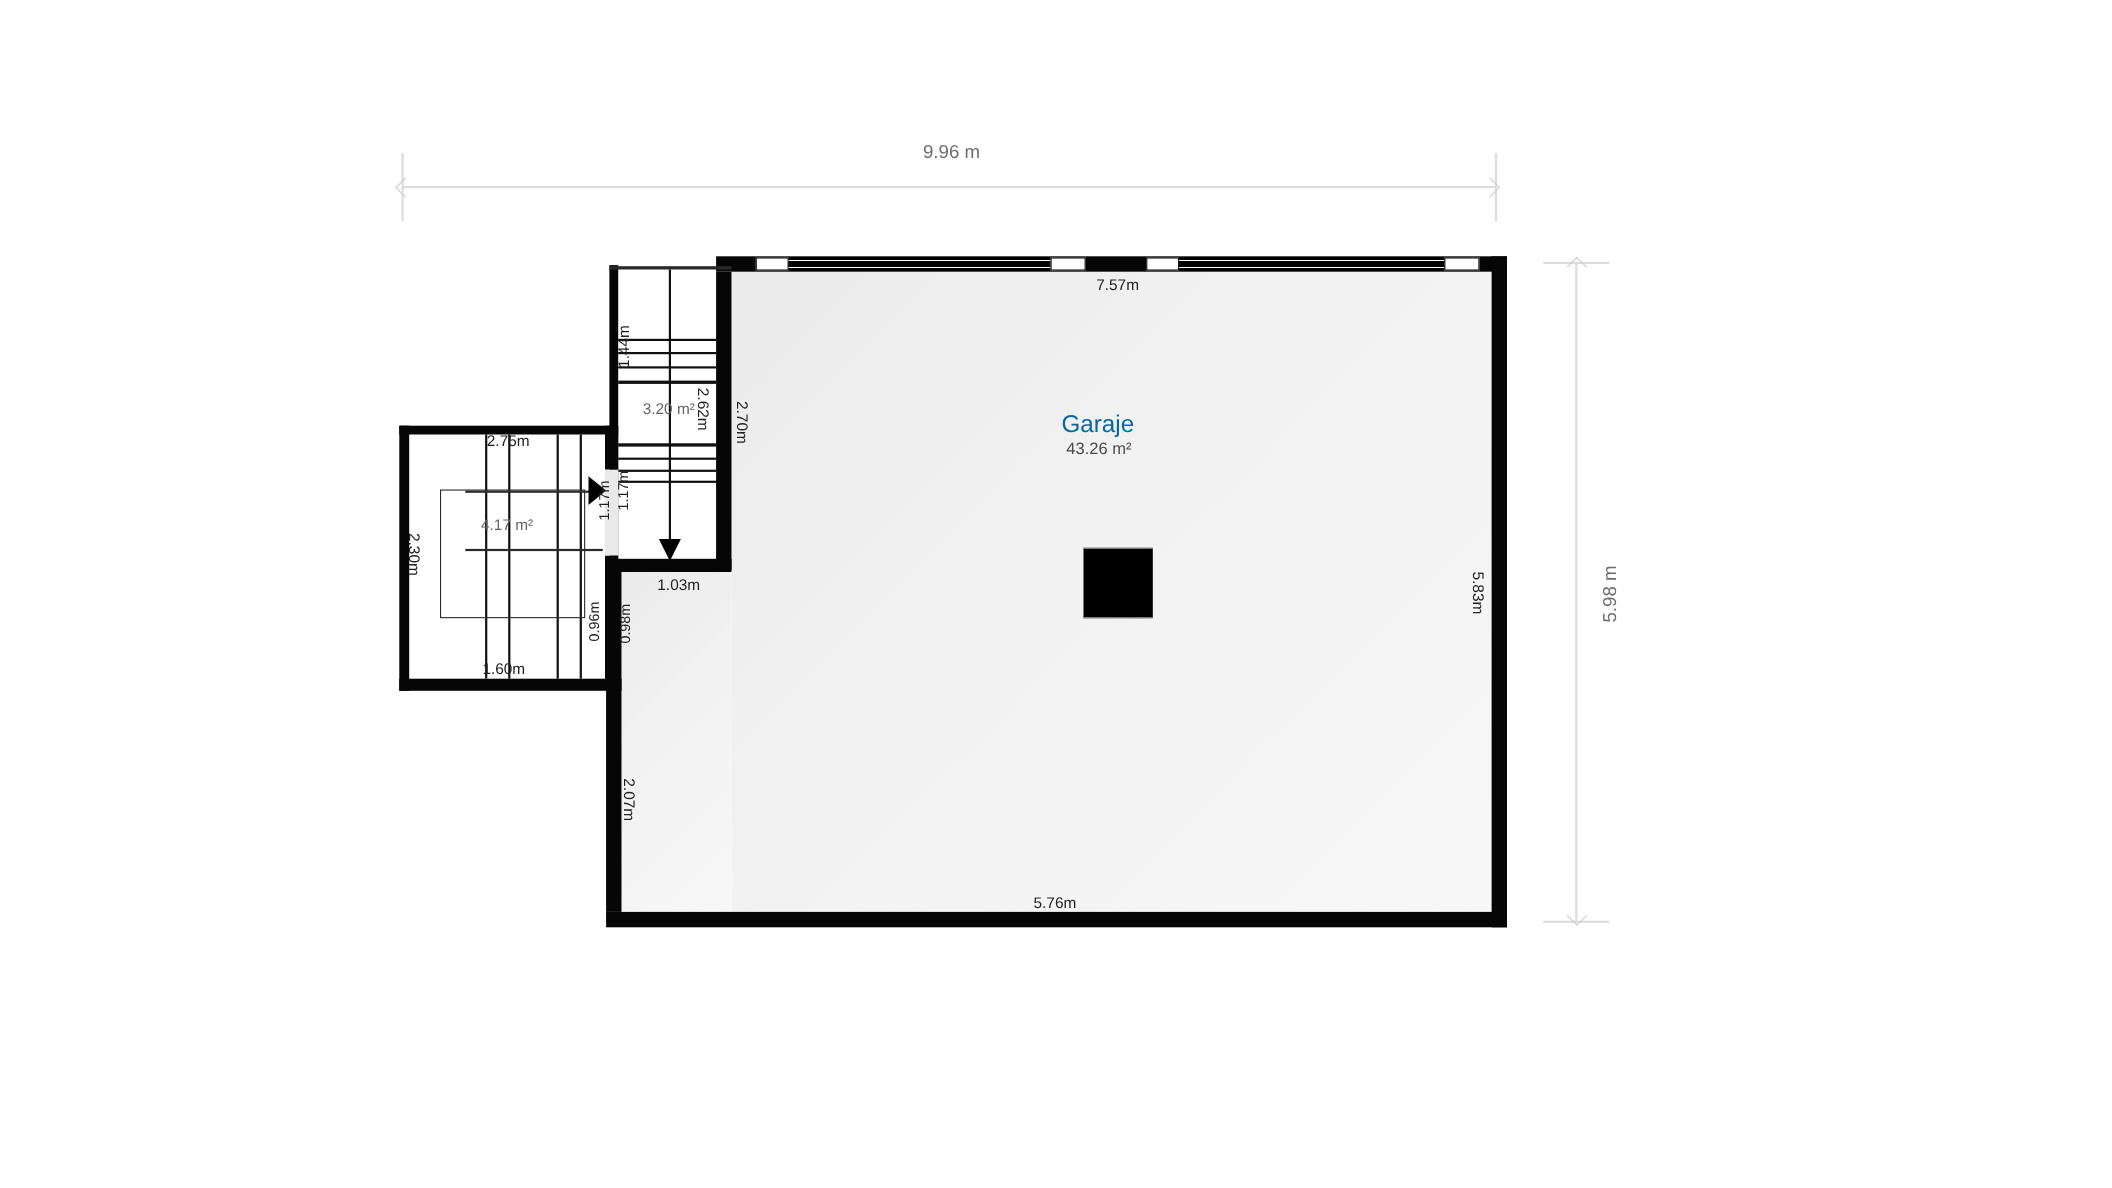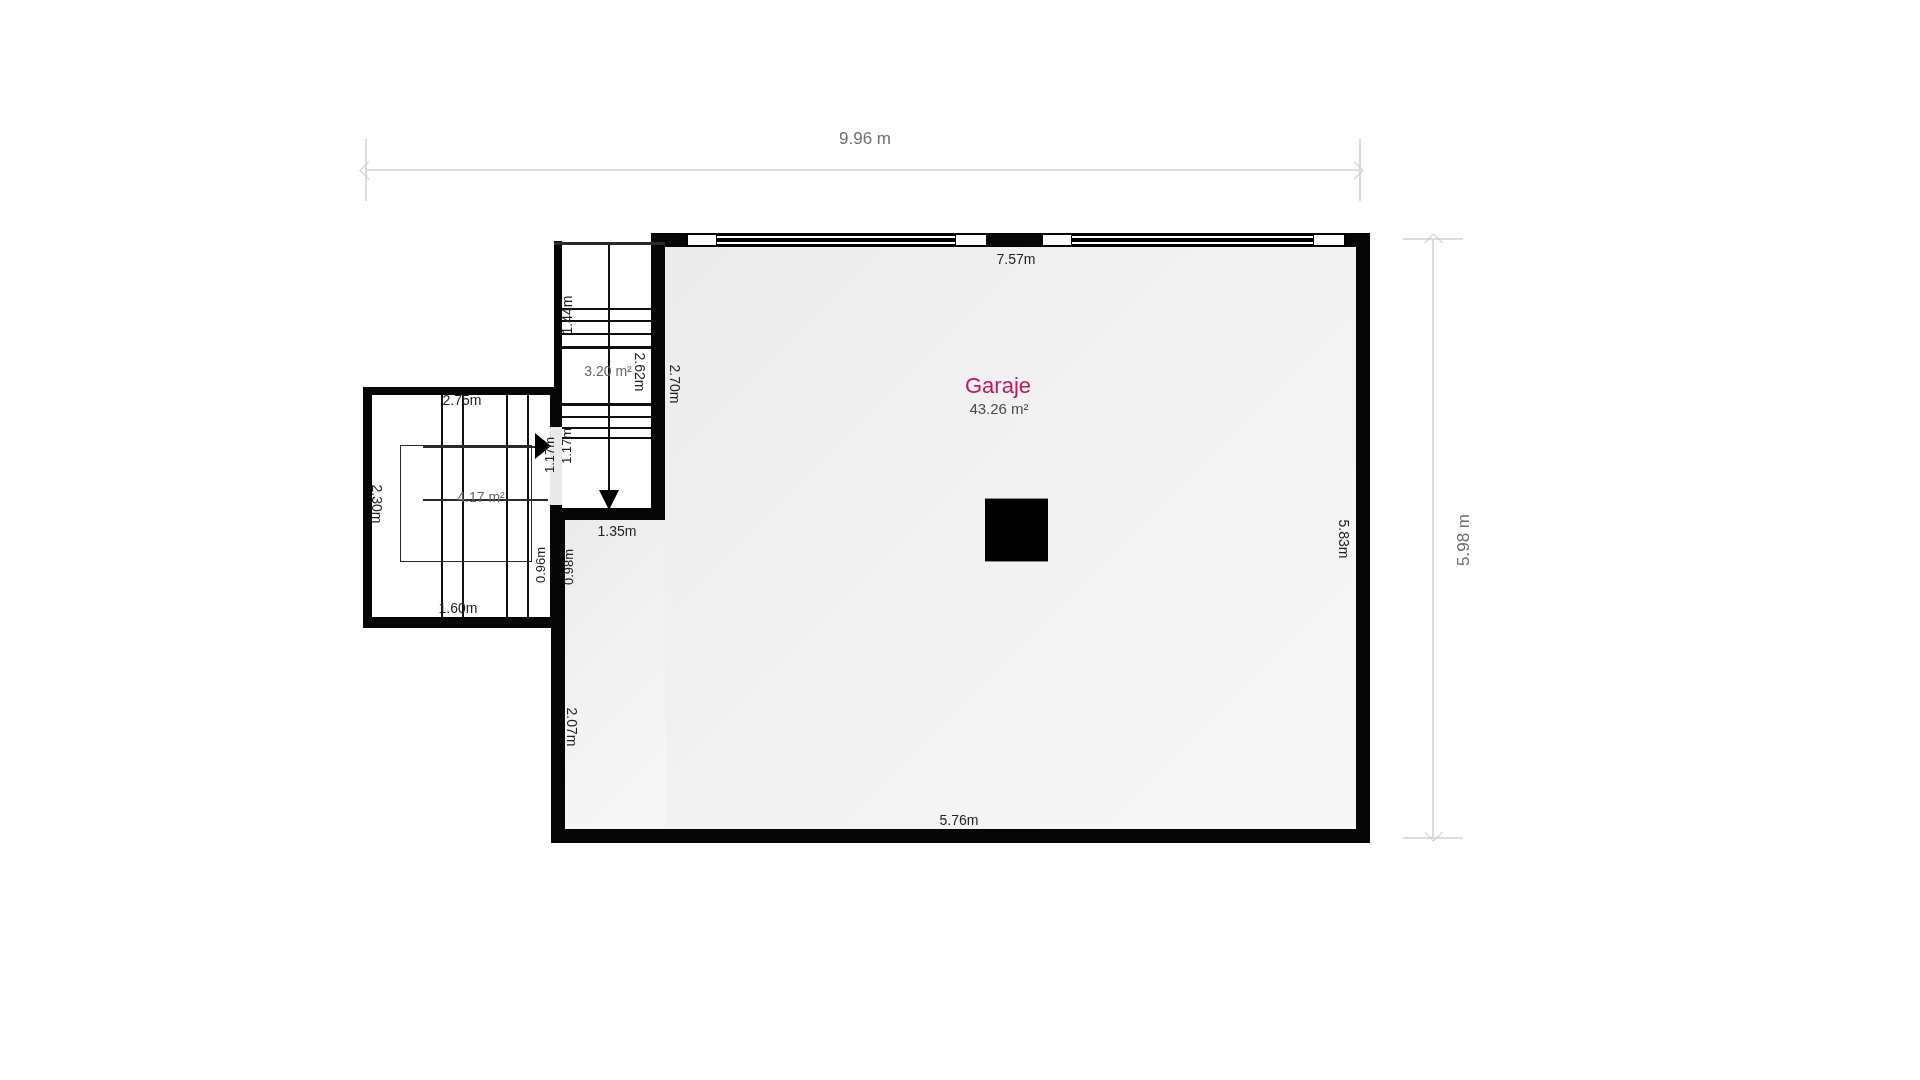--- a/index.html
+++ b/index.html
@@ -8,21 +8,21 @@
   .wall{position:absolute;background:#060606;}
   .floor-garage{position:absolute;background:linear-gradient(135deg,#ebebeb 0%,#f2f2f2 45%,#f7f7f7 100%);}
   .floor-white{position:absolute;background:#ffffff;}
   .door-gap{position:absolute;background:#e9e9e9;}
   .lbl{position:absolute;color:#222;font-size:14px;white-space:nowrap;transform:translate(-50%,-50%);}
   .lbl.rot90{transform:translate(-50%,-50%) rotate(90deg);}
   .lbl.rot270{transform:translate(-50%,-50%) rotate(-90deg);}
   .lbl.gray{color:#666;}
   .dim-label{position:absolute;color:#6e6e6e;font-size:17px;white-space:nowrap;transform:translate(-50%,-50%);}
   .dim-label.rot270{transform:translate(-50%,-50%) rotate(-90deg);}
-  .room-name{position:absolute;color:#be185d;font-size:22px;white-space:nowrap;transform:translate(-50%,-50%);}
+  .room-name{position:absolute;color:#0369a1;font-size:22px;white-space:nowrap;transform:translate(-50%,-50%);}
   .room-area{position:absolute;color:#4a4a4a;font-size:15px;white-space:nowrap;transform:translate(-50%,-50%);}
   .dim-line{position:absolute;background:#dcdcdc;}
   .dim-chevron{position:absolute;width:12px;height:12px;border-left:1.5px solid #cccccc;border-bottom:1.5px solid #cccccc;}
   .tread{position:absolute;background:#101010;}
   .thinline{position:absolute;background:#2a2a2a;}
   .stair-outline{position:absolute;border:1.5px solid #2a2a2a;background:transparent;}
   .win-frame{position:absolute;top:234px;height:10px;background:#ffffff;border:1px solid #000;}
   .win-glaz{position:absolute;top:234px;height:12px;
     background:linear-gradient(180deg,#000 0 17%,#fff 17% 30%,#000 30% 70%,#fff 70% 83%,#000 83% 100%);}
   .arrow-down{position:absolute;width:0;height:0;border-left:10px solid transparent;
@@ -103,28 +103,28 @@
 
   <div class="pillar" style="left:985px;top:498px;width:63px;height:62px;"></div>
 
   <div class="room-name" style="left:998px;top:386px;">Garaje</div>
   <div class="room-area" style="left:999px;top:408px;">43.26 m²</div>
   <div class="lbl" style="left:1016px;top:259px;">7.57m</div>
   <div class="lbl rot90" style="left:1344px;top:539px;">5.83m</div>
   <div class="lbl" style="left:959px;top:820px;">5.76m</div>
   <div class="lbl rot90" style="left:572px;top:727px;">2.07m</div>
   <div class="lbl rot90" style="left:675px;top:384px;">2.70m</div>
-  <div class="lbl" style="left:617px;top:531px;">1.35m</div>
+  <div class="lbl" style="left:617px;top:531px;">1.03m</div>
 
   <div class="lbl gray" style="left:608px;top:371px;">3.20 m²</div>
   <div class="lbl rot90" style="left:640px;top:372px;">2.62m</div>
   <div class="lbl rot270" style="left:567px;top:315px;">1.44m</div>
 
   <div class="lbl" style="left:462px;top:400px;">2.75m</div>
   <div class="lbl rot90" style="left:377px;top:504px;">2.30m</div>
-  <div class="lbl gray" style="left:461px;top:497px;margin-left:20px;">4.17 m²</div>
+  <div class="lbl gray" style="left:461px;top:477px;">4.17 m²</div>
   <div class="lbl" style="left:458px;top:608px;">1.60m</div>
   <div class="lbl rot270" style="left:549px;top:455px;font-size:13px;">1.17m</div>
   <div class="lbl rot270" style="left:566px;top:446px;font-size:13px;">1.17m</div>
   <div class="lbl rot270" style="left:540px;top:565px;font-size:13px;">0.96m</div>
   <div class="lbl rot270" style="left:568px;top:567px;font-size:13px;">0.98m</div>
 
 </div>
 
 </body></html>

